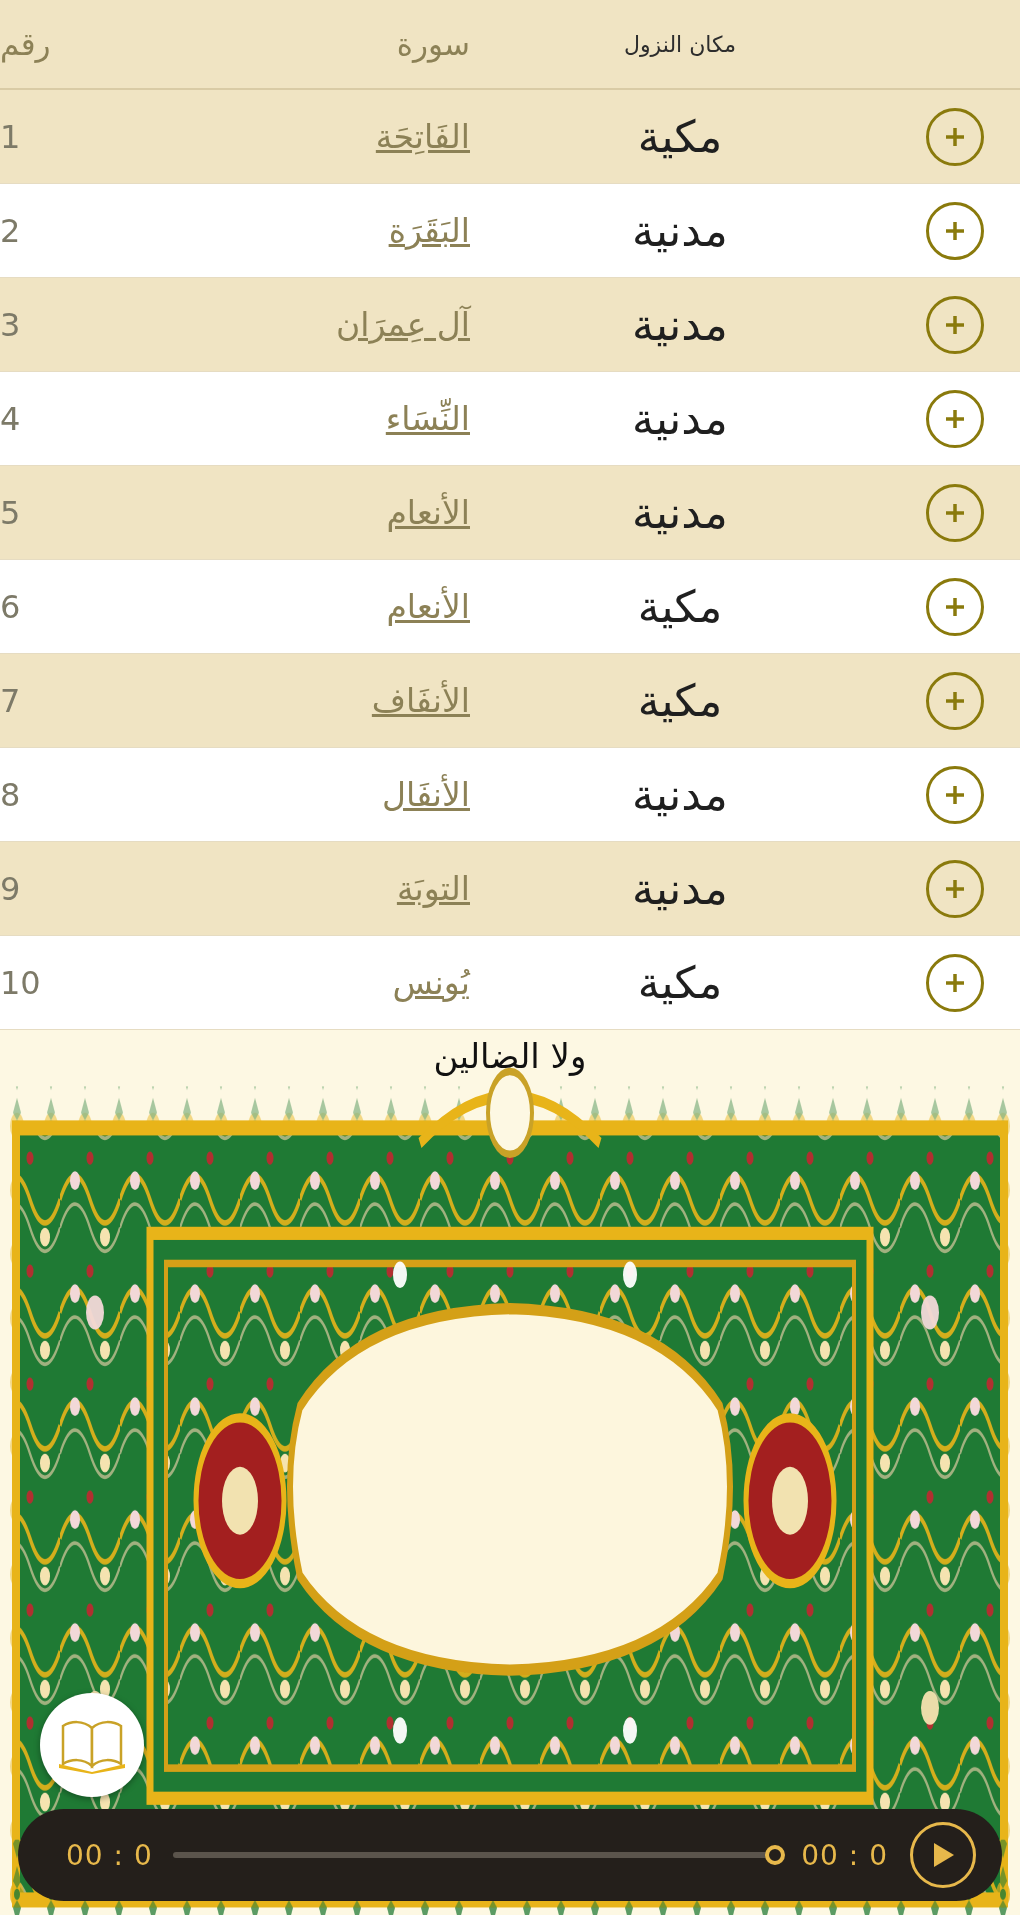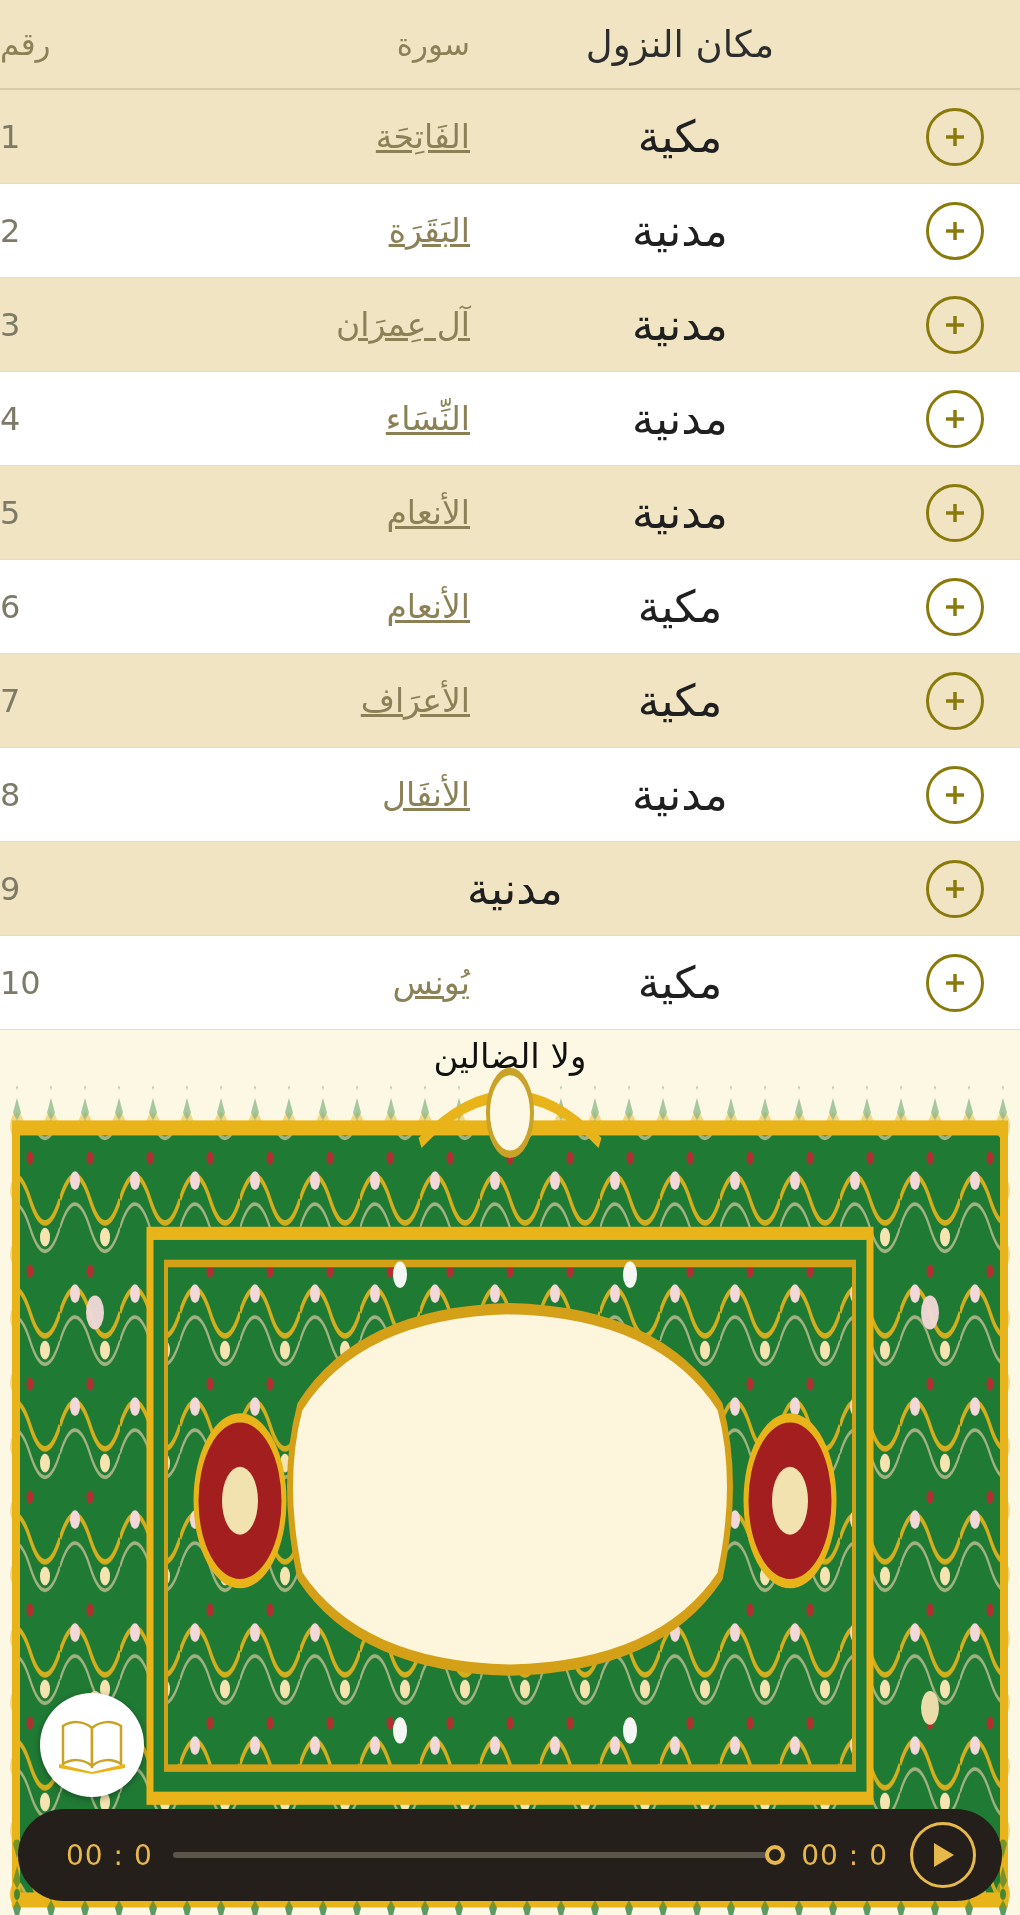--- a/index.html
+++ b/index.html
@@ -41,21 +41,21 @@
     color: #6e6a57;
   }
   .col-name {
     width: 330px;
     font-size: 31px;
     color: #6e6a57;
   }
   .col-place {
     flex: 1 1 auto;
     text-align: center;
-    font-size: 37px;
+    font-size: 22px;
     color: #2b2b2b;
   }
   .col-action {
     width: 130px;
     text-align: center;
   }
   .table-head .col-num,
   .table-head .col-name {
     color: #8c8156;
   }
@@ -306,21 +306,21 @@
     <div class="row odd">
       <div class="col-action">
         <span class="plus-btn">
           <svg width="30" height="30" viewBox="0 0 30 30">
               <line x1="15" y1="6" x2="15" y2="24" stroke="#8a7a0c" stroke-width="3.5"></line>
               <line x1="6" y1="15" x2="24" y2="15" stroke="#8a7a0c" stroke-width="3.5"></line>
             </svg>
         </span>
       </div>
       <div class="col-place">مكية</div>
-      <div class="col-name">الأعرَاف</div>
+      <div class="col-name">الأنفَاف</div>
       <div class="col-num">7</div>
     </div>
 
     <div class="row even">
       <div class="col-action">
         <span class="plus-btn">
           <svg width="30" height="30" viewBox="0 0 30 30">
               <line x1="15" y1="6" x2="15" y2="24" stroke="#8a7a0c" stroke-width="3.5"></line>
               <line x1="6" y1="15" x2="24" y2="15" stroke="#8a7a0c" stroke-width="3.5"></line>
             </svg>
@@ -334,20 +334,21 @@
     <div class="row odd">
       <div class="col-action">
         <span class="plus-btn">
           <svg width="30" height="30" viewBox="0 0 30 30">
               <line x1="15" y1="6" x2="15" y2="24" stroke="#8a7a0c" stroke-width="3.5"></line>
               <line x1="6" y1="15" x2="24" y2="15" stroke="#8a7a0c" stroke-width="3.5"></line>
             </svg>
         </span>
       </div>
       <div class="col-place">مدنية</div>
+      <div class="col-name">التوبَة</div>
       <div class="col-num">9</div>
     </div>
 
     <div class="row even">
       <div class="col-action">
         <span class="plus-btn">
           <svg width="30" height="30" viewBox="0 0 30 30">
               <line x1="15" y1="6" x2="15" y2="24" stroke="#8a7a0c" stroke-width="3.5"></line>
               <line x1="6" y1="15" x2="24" y2="15" stroke="#8a7a0c" stroke-width="3.5"></line>
             </svg>

